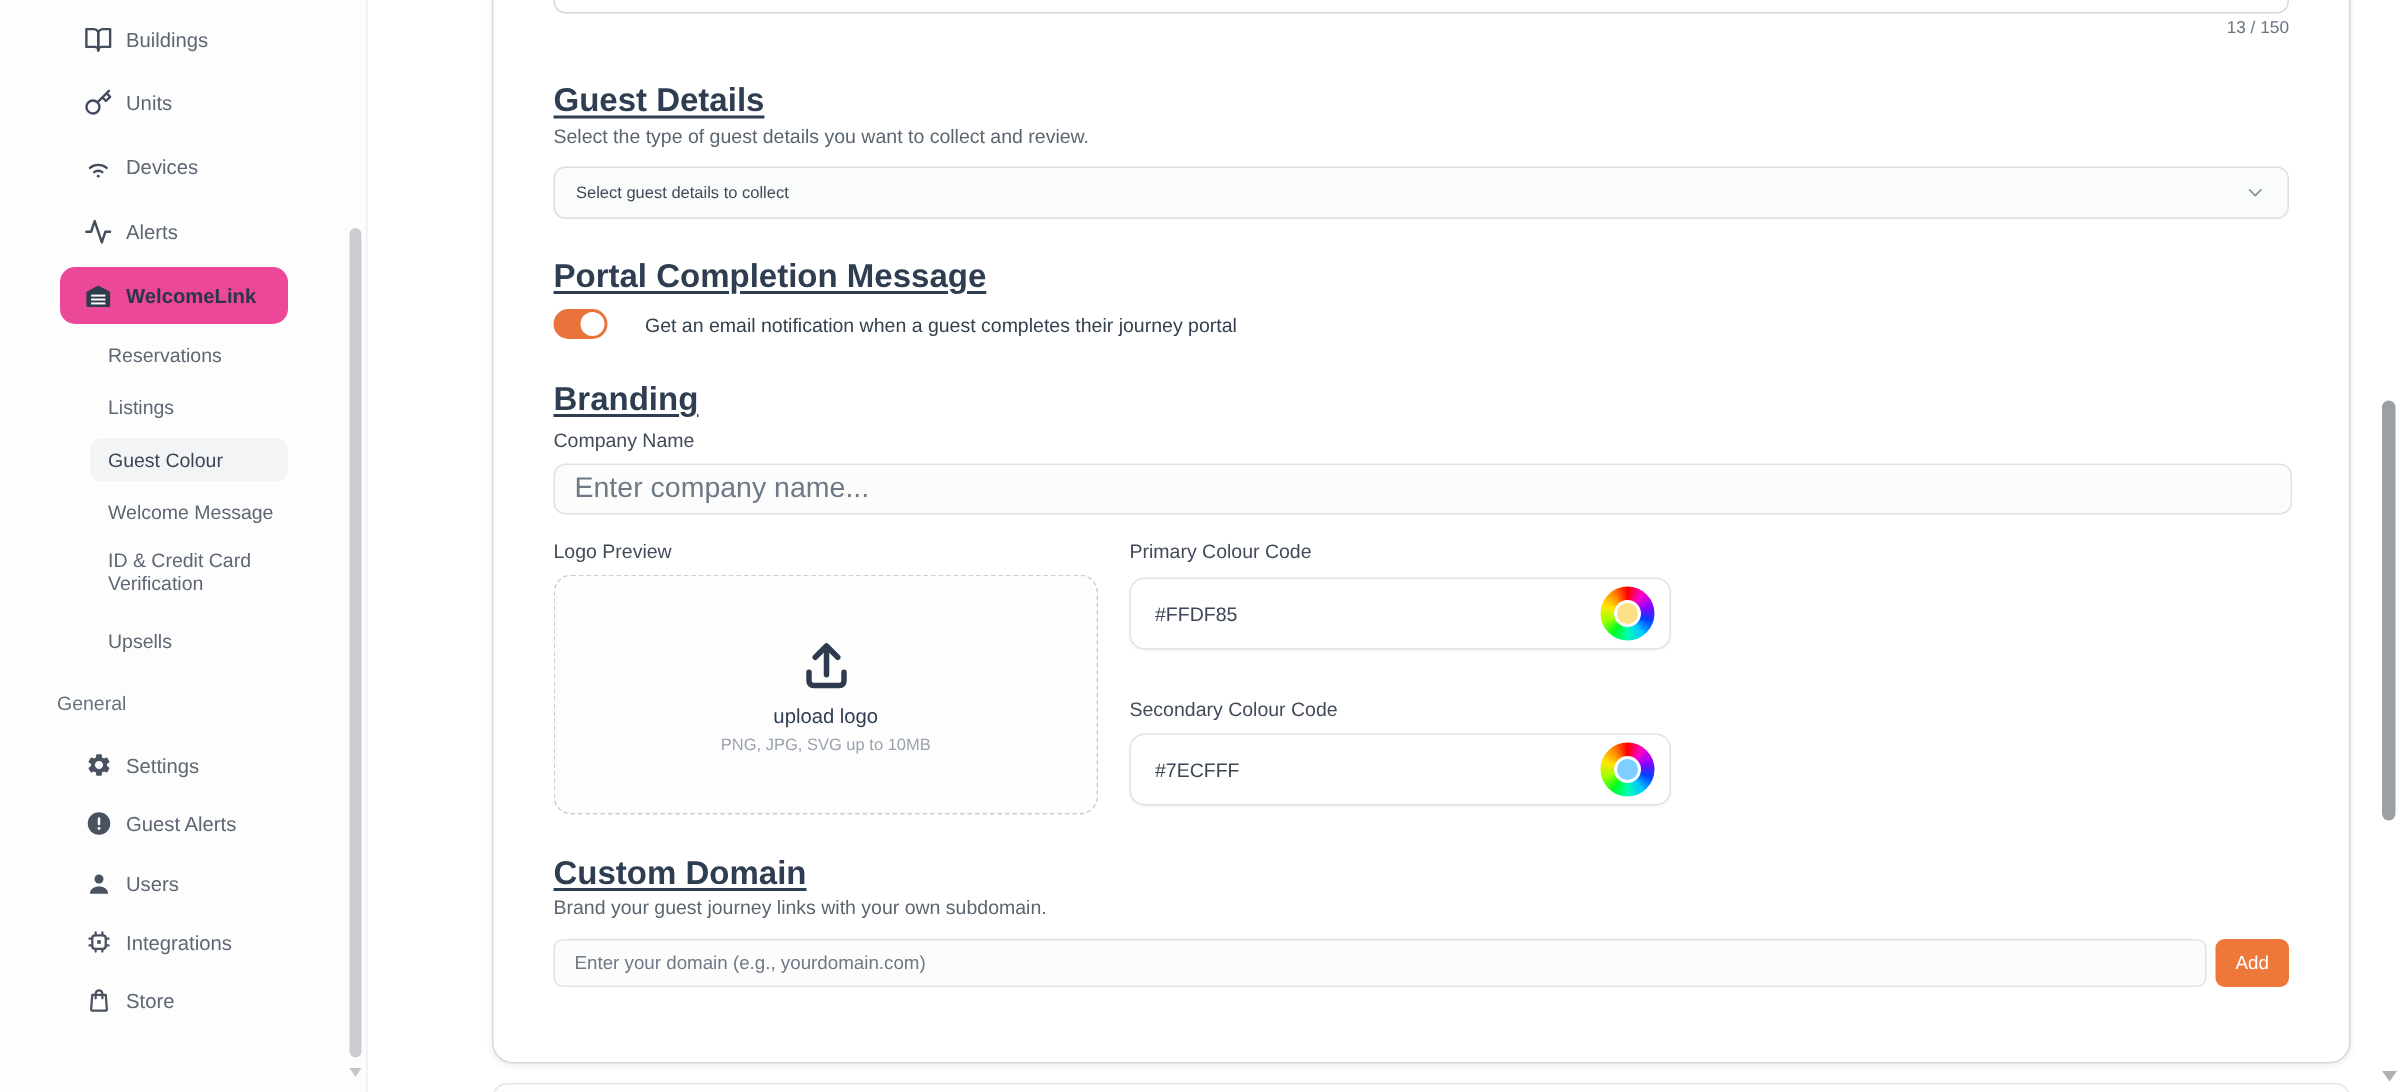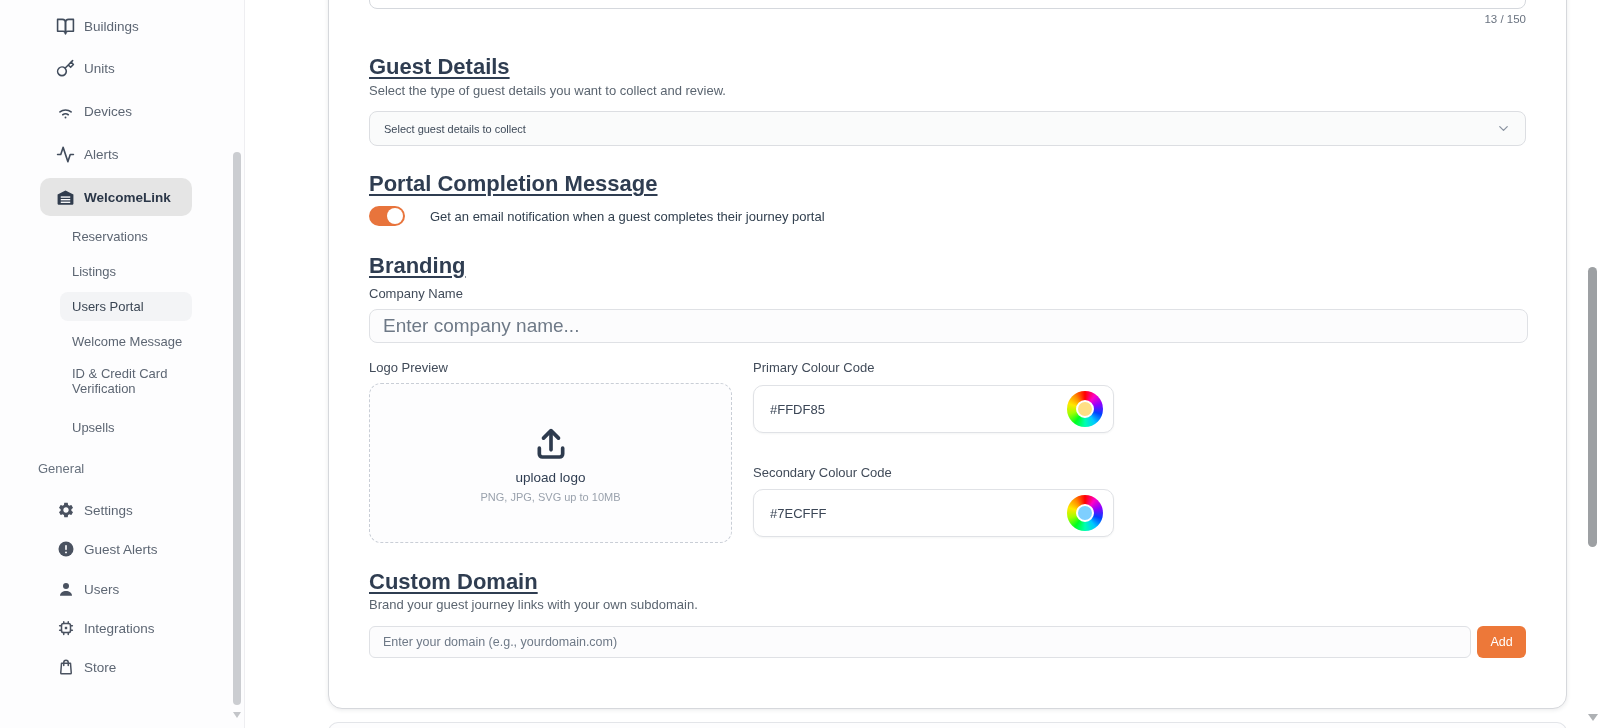--- a/index.html
+++ b/index.html
@@ -8,21 +8,21 @@
   .page { position:relative; width:1600px; height:728px; }
 
   
   .sidebar { position:absolute; left:0; top:0; width:245px; height:728px;
     background:#fdfdfe; border-right:1px solid #eeeef1; }
   .nav-row { position:absolute; left:40px; width:152px; height:38px;
     display:flex; align-items:center; gap:9px; padding-left:16px;
     border-radius:10px; cursor:pointer; color:#5d6673; font-size:13.5px; }
   .nav-row .ic { width:19px; height:19px; flex:0 0 19px; display:flex;
     align-items:center; justify-content:center; color:#414c5c; }
-  .nav-row.active { background:#e5e5e5; color:#2b3748; font-weight:bold; }
+  .nav-row.active { background:#ec4899; color:#2b3748; font-weight:bold; }
   .sub-row { position:absolute; left:60px; width:132px; min-height:29px;
     display:flex; align-items:center; padding-left:12px; border-radius:8px;
     color:#5d6673; font-size:13px; cursor:pointer; line-height:15px; }
   .sub-row.active { background:#f3f4f6; color:#3b4654; }
   .section-label { position:absolute; left:38px; color:#66707d; font-size:13px; }
   .sb-thumb { position:absolute; left:233px; top:152px; width:8px; height:553px;
     background:#cbcdd1; border-radius:4px; }
   .sb-arrow { position:absolute; left:233px; top:712px; width:0; height:0;
     border-left:4px solid transparent; border-right:4px solid transparent;
     border-top:6px solid #c3c5c9; }
@@ -142,21 +142,21 @@
       <span>WelcomeLink</span>
     </div>
 
     <div class="sub-row" style="top:222px">
       <span>Reservations</span>
     </div>
     <div class="sub-row" style="top:257px">
       <span>Listings</span>
     </div>
     <div class="sub-row active" style="top:292px">
-      <span>Users Portal</span>
+      <span>Guest Colour</span>
     </div>
     <div class="sub-row" style="top:327px">
       <span>Welcome Message</span>
     </div>
     <div class="sub-row" style="top:366px">
       <span>ID &amp; Credit Card Verification</span>
     </div>
     <div class="sub-row" style="top:413px">
       <span>Upsells</span>
     </div>

